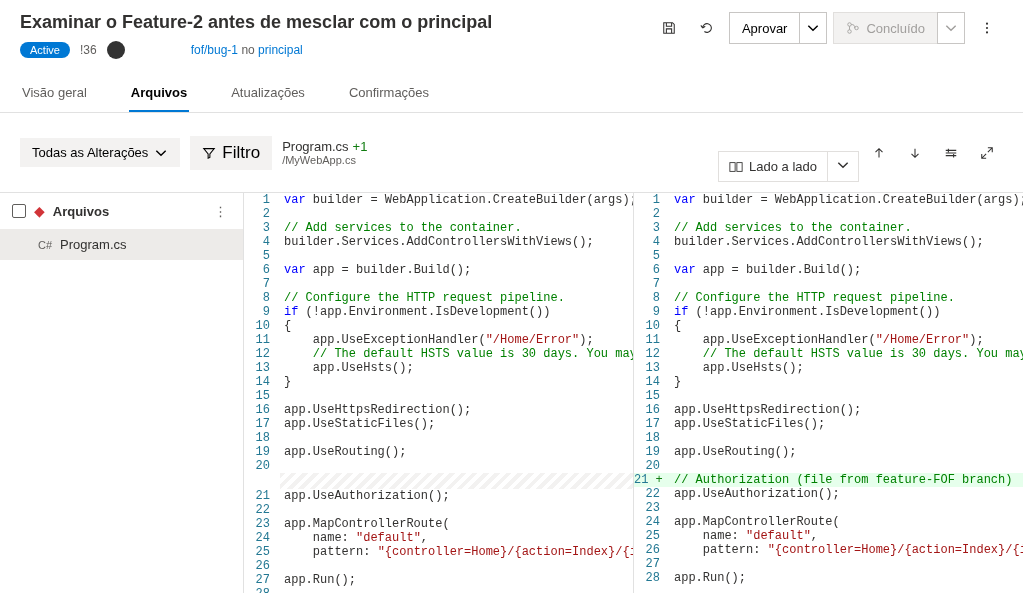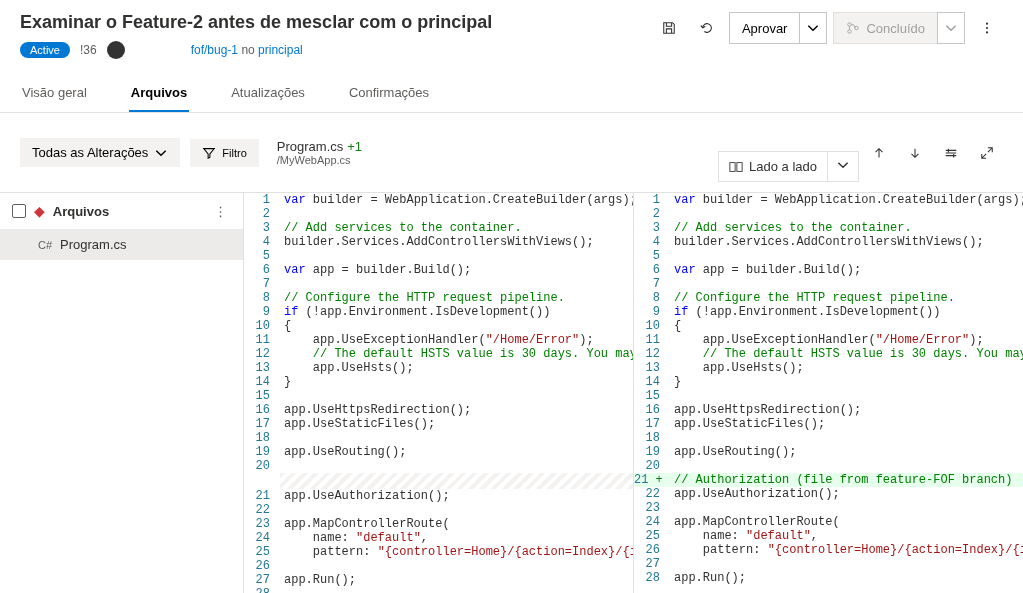--- a/index.html
+++ b/index.html
@@ -20,22 +20,22 @@
 .btn-split .btn { border-right: none; }
 .btn-split .caret { border: 1px solid #c8c6c4; width: 28px; height: 32px; background: #fff; cursor: pointer; display: flex; align-items: center; justify-content: center; }
 .btn-disabled { background: #f3f2f1; color: #a19f9d; border-color: #e1dfdd; }
 .btn-disabled .icon-git { color: #a19f9d; }
 .tabs { display: flex; gap: 40px; margin-top: 16px; }
 .tab { padding: 10px 2px; cursor: pointer; color: #605e5c; border-bottom: 2px solid transparent; }
 .tab.active { color: #000000; border-bottom-color: #0078d4; font-weight: 600; }
 .toolbar { display: flex; justify-content: space-between; align-items: center; padding: 10px 20px; border-bottom: 1px solid #e1e1e1; }
 .toolbar-left { display: flex; align-items: center; gap: 10px; }
 .dropdown { background: #f3f2f1; padding: 7px 12px; border: none; cursor: pointer; display: flex; align-items: center; gap: 6px; font-size: 13px; }
-.filter-btn { background: #f3f2f1; padding: 7px 12px; border: none; cursor: pointer; display: flex; align-items: center; gap: 6px; font-size: 11px; }
-.file-info { margin-left: 8px; }
+.filter-btn { background: #f3f2f1; padding: 7px 12px; border: none; cursor: pointer; display: flex; align-items: center; gap: 6px; font-size: 17px; }
+.file-info { }
 .file-name { font-size: 13px; }
 .file-plus { color: #107c10; margin-left: 4px; }
 .file-path { font-size: 11px; color: #605e5c; }
 .toolbar-right { display: flex; align-items: center; gap: 4px; }
 .view-select { display: flex; align-items: center; border: 1px solid #e1dfdd; margin-top: 28px; }
 .view-select .view-label { padding: 6px 10px; display: flex; align-items: center; gap: 6px; }
 .view-select .caret { padding: 6px 8px; border-left: 1px solid #e1dfdd; cursor: pointer; }
 .main { display: flex; height: calc(100vh - 172px); }
 .sidebar { width: 244px; border-right: 1px solid #e1e1e1; }
 .tree-root { display: flex; align-items: center; padding: 10px 12px; gap: 8px; }

